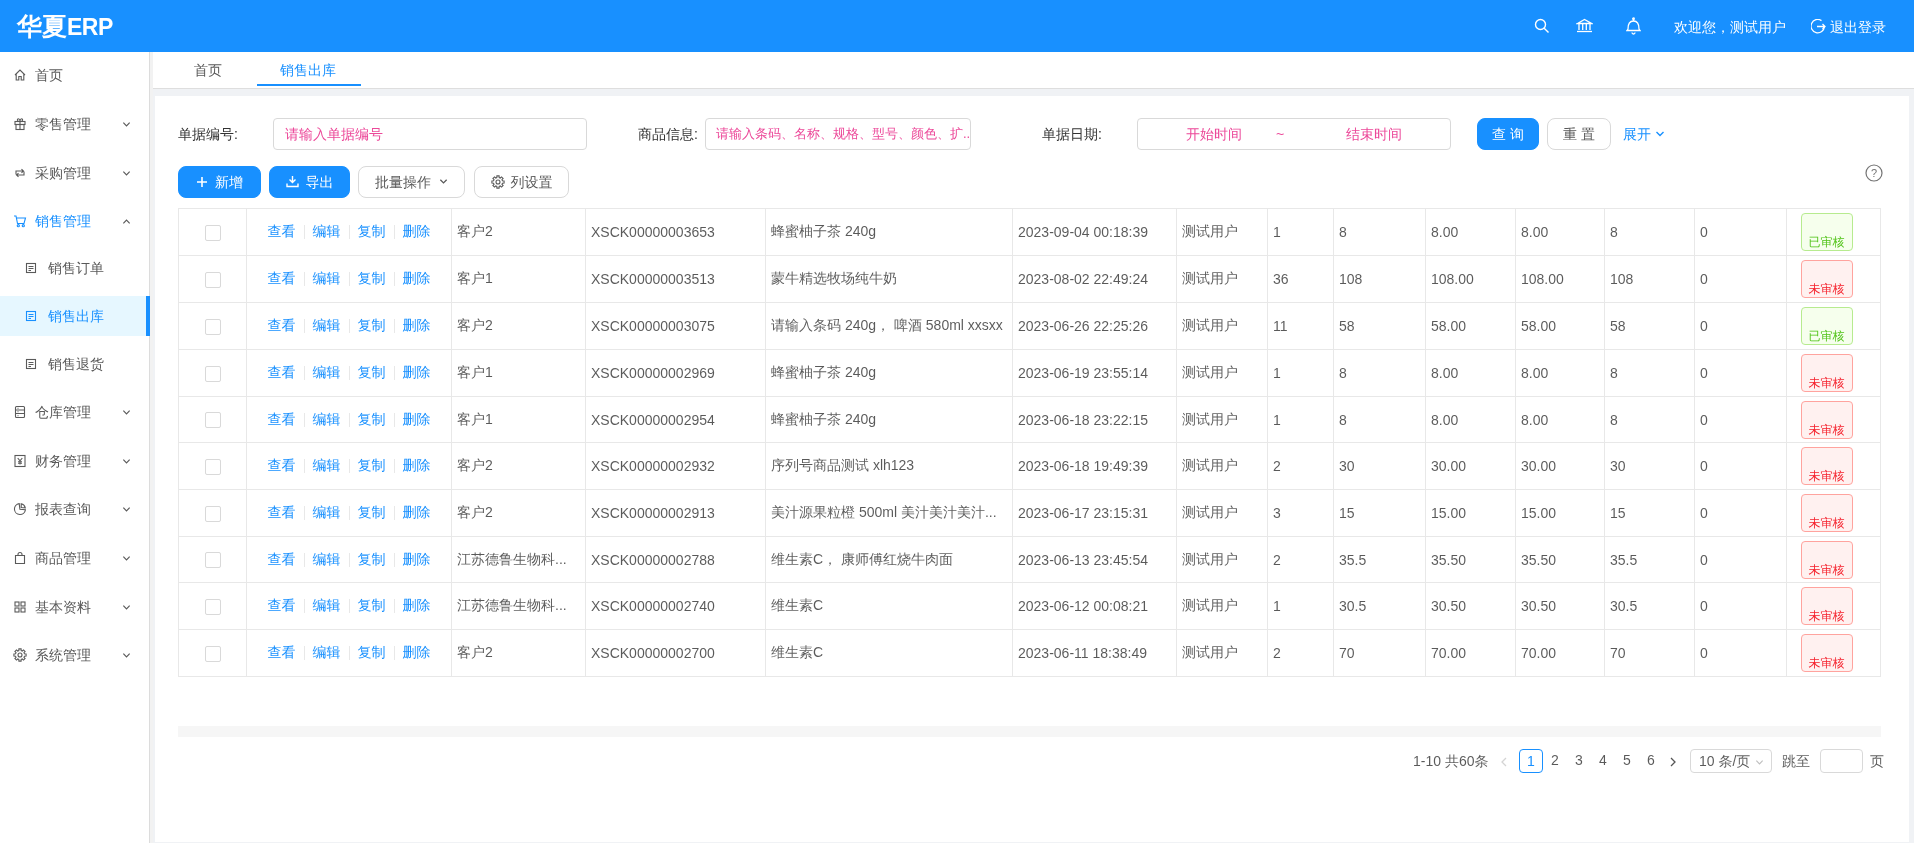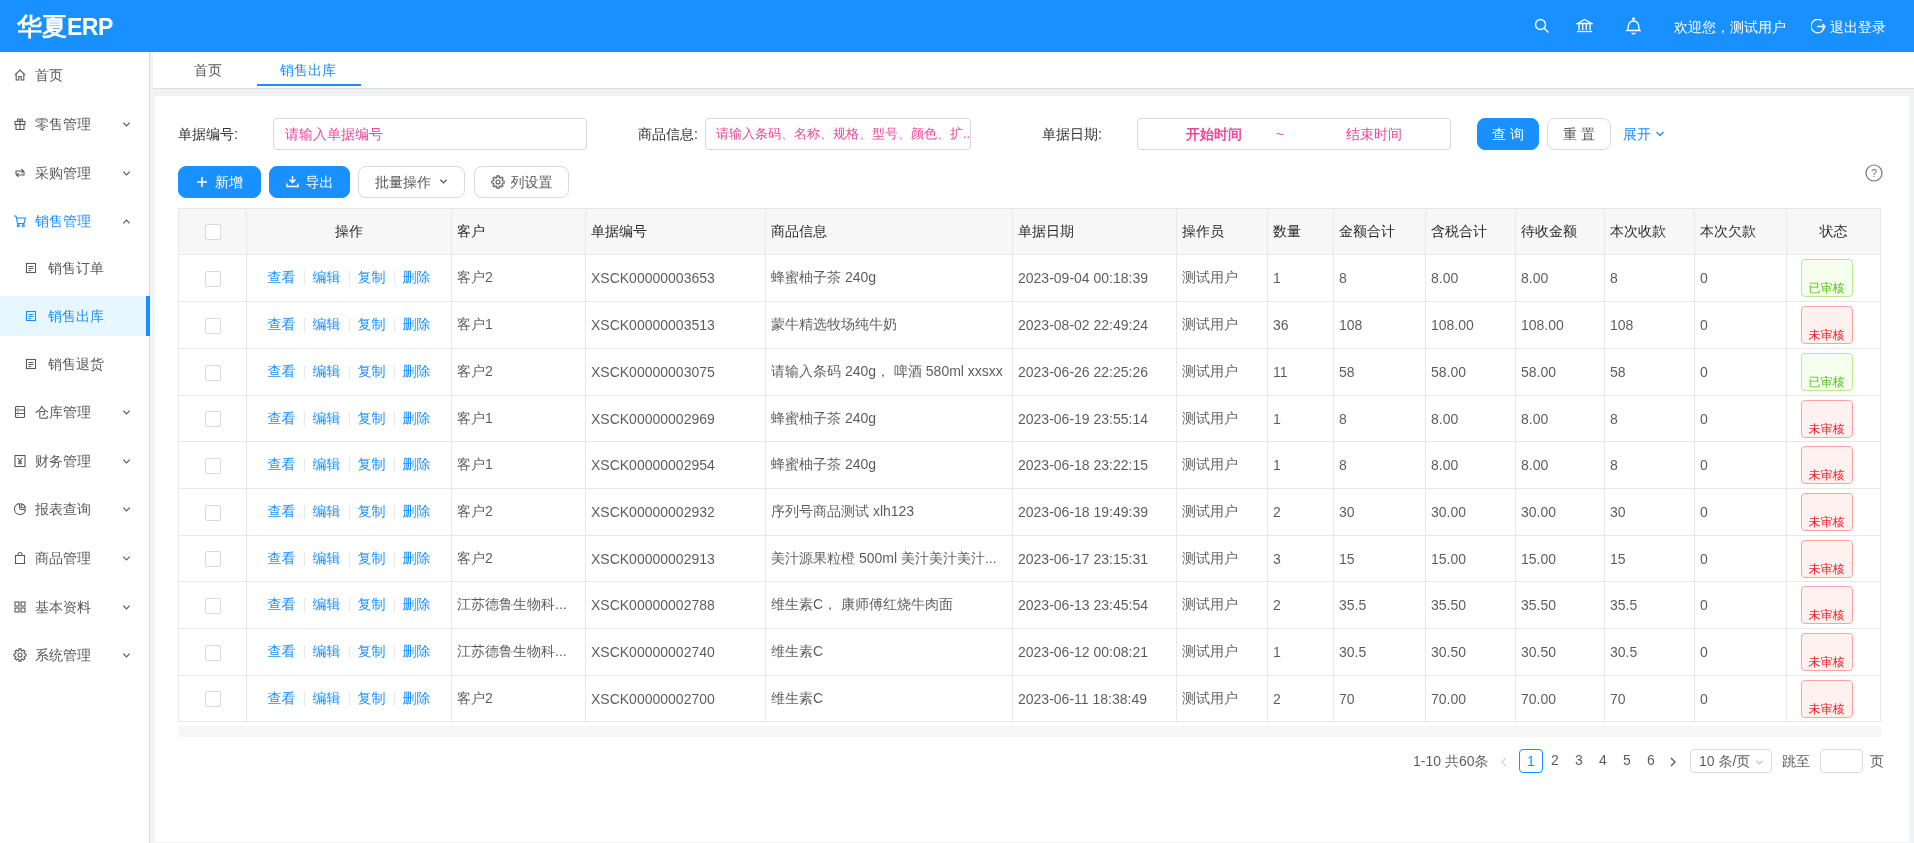--- a/index.html
+++ b/index.html
@@ -228,21 +228,21 @@
 <div class="flabel" style="left:178px;">单据编号:</div>
 <div class="finput" style="left:273px;width:314px;">
     <div class="ph">请输入单据编号</div>
   </div>
 <div class="flabel" style="left:638px;">商品信息:</div>
 <div class="finput" style="left:705px;width:266px;font-size:13px;">
     <div class="ph" style="padding-left:10px;">请输入条码、名称、规格、型号、颜色、扩...</div>
   </div>
 <div class="flabel" style="left:1042px;">单据日期:</div>
 <div class="finput" style="left:1137px;width:314px;">
-    <span class="abs" style="left:48px;font-weight:bold;">开始时间</span>
+    <span class="abs" style="left:48px;">开始时间</span>
     <span class="abs" style="left:138px;">~</span>
     <span class="abs" style="left:208px;">结束时间</span>
   </div>
 <div class="btn primary" style="left:1477px;top:118px;width:62px;">查 询</div>
 <div class="btn default" style="left:1547px;top:118px;width:64px;">重 置</div>
 <div class="abs" style="left:1623px;top:118px;height:32px;line-height:32px;font-size:14px;color:#1890ff;">展开 <svg width="10" height="10" viewBox="0 0 10 10" fill="none" stroke="#1890ff" stroke-width="1.4">
       <path d="M1.5 3 L5 6.5 L8.5 3"></path>
     </svg></div>
 
 <div class="btn primary" style="left:178px;top:166px;width:83px;"><svg style="vertical-align:-1px;margin-right:7px" width="12" height="12" viewBox="0 0 12 12" stroke="#fff" stroke-width="1.6" fill="none">
@@ -276,36 +276,20 @@
       <col style="width:66px">
       <col style="width:92px">
       <col style="width:90px">
       <col style="width:89px">
       <col style="width:90px">
       <col style="width:92px">
       <col style="width:94px">
 </colgroup>
 <tbody id="tbody">
 <tr>
-        <th class="c"><span class="cb"></span></th>
-        <th class="c">操作</th>
-        <th>客户</th>
-        <th>单据编号</th>
-        <th>商品信息</th>
-        <th>单据日期</th>
-        <th>操作员</th>
-        <th>数量</th>
-        <th>金额合计</th>
-        <th>含税合计</th>
-        <th>待收金额</th>
-        <th>本次收款</th>
-        <th>本次欠款</th>
-        <th class="c">状态</th>
-      </tr>
-<tr>
         <td class="c"><span class="cb"></span></td>
         <td class="c"><a>查看</a><span class="sep"></span><a>编辑</a><span class="sep"></span><a>复制</a><span class="sep"></span><a>删除</a></td>
         <td>客户2</td>
         <td>XSCK00000003653</td>
         <td>蜂蜜柚子茶 240g</td>
         <td>2023-09-04 00:18:39</td>
         <td>测试用户</td>
         <td>1</td>
         <td>8</td>
         <td>8.00</td>

